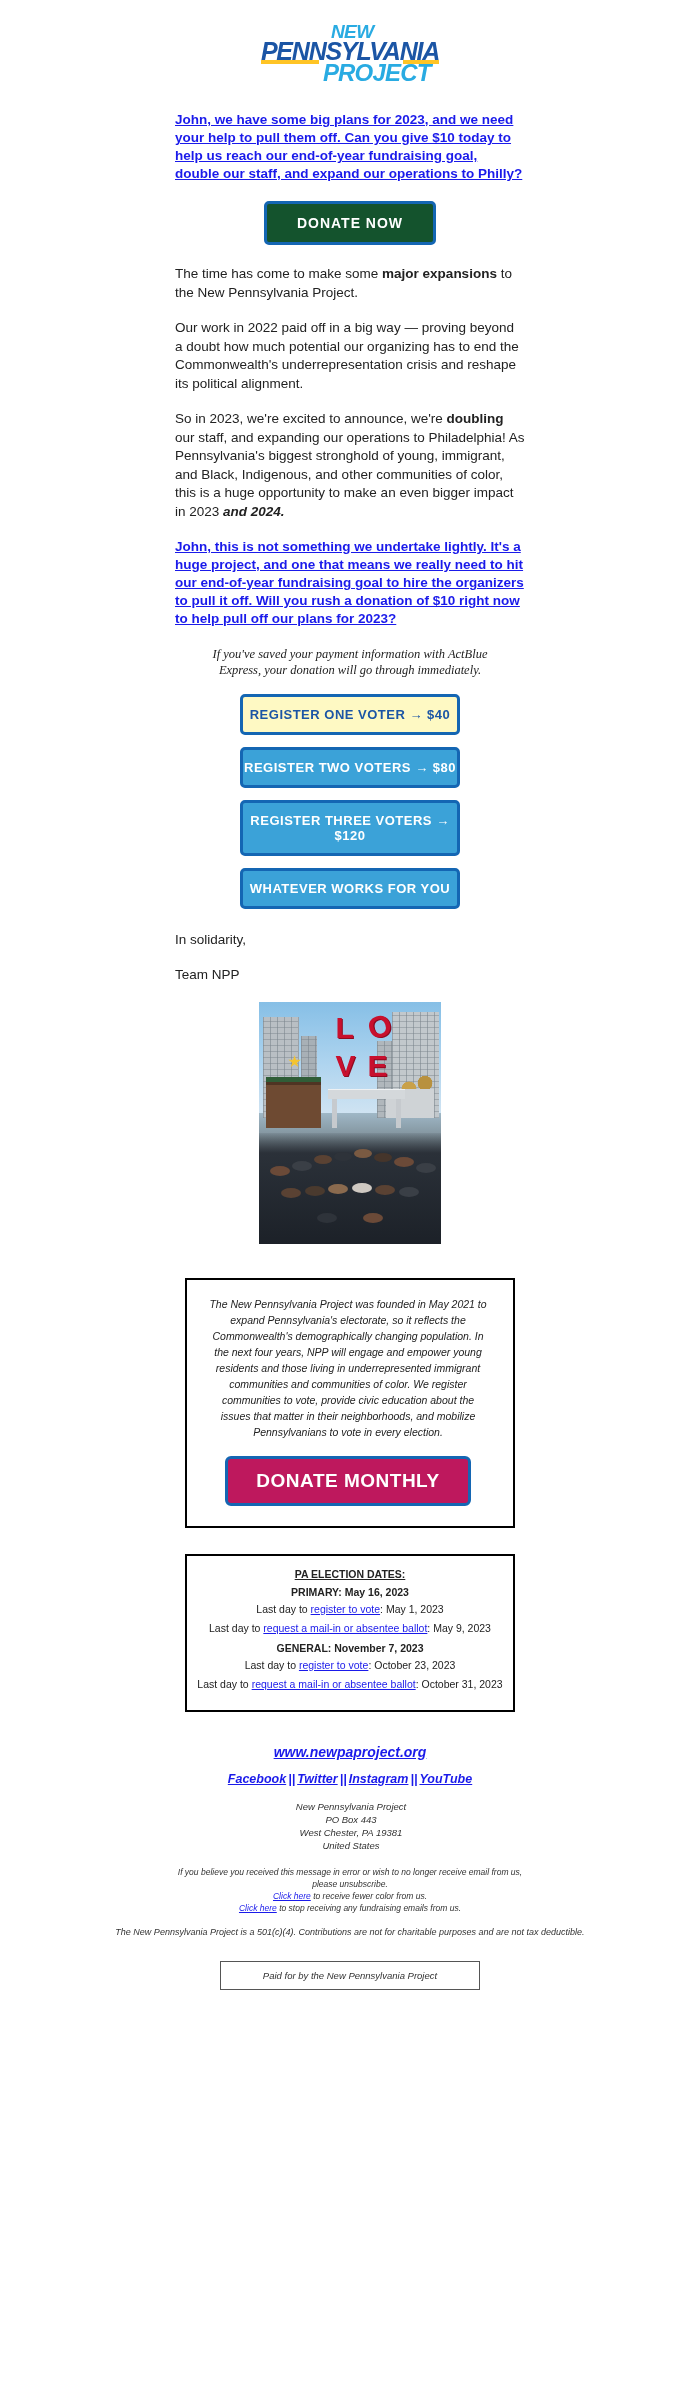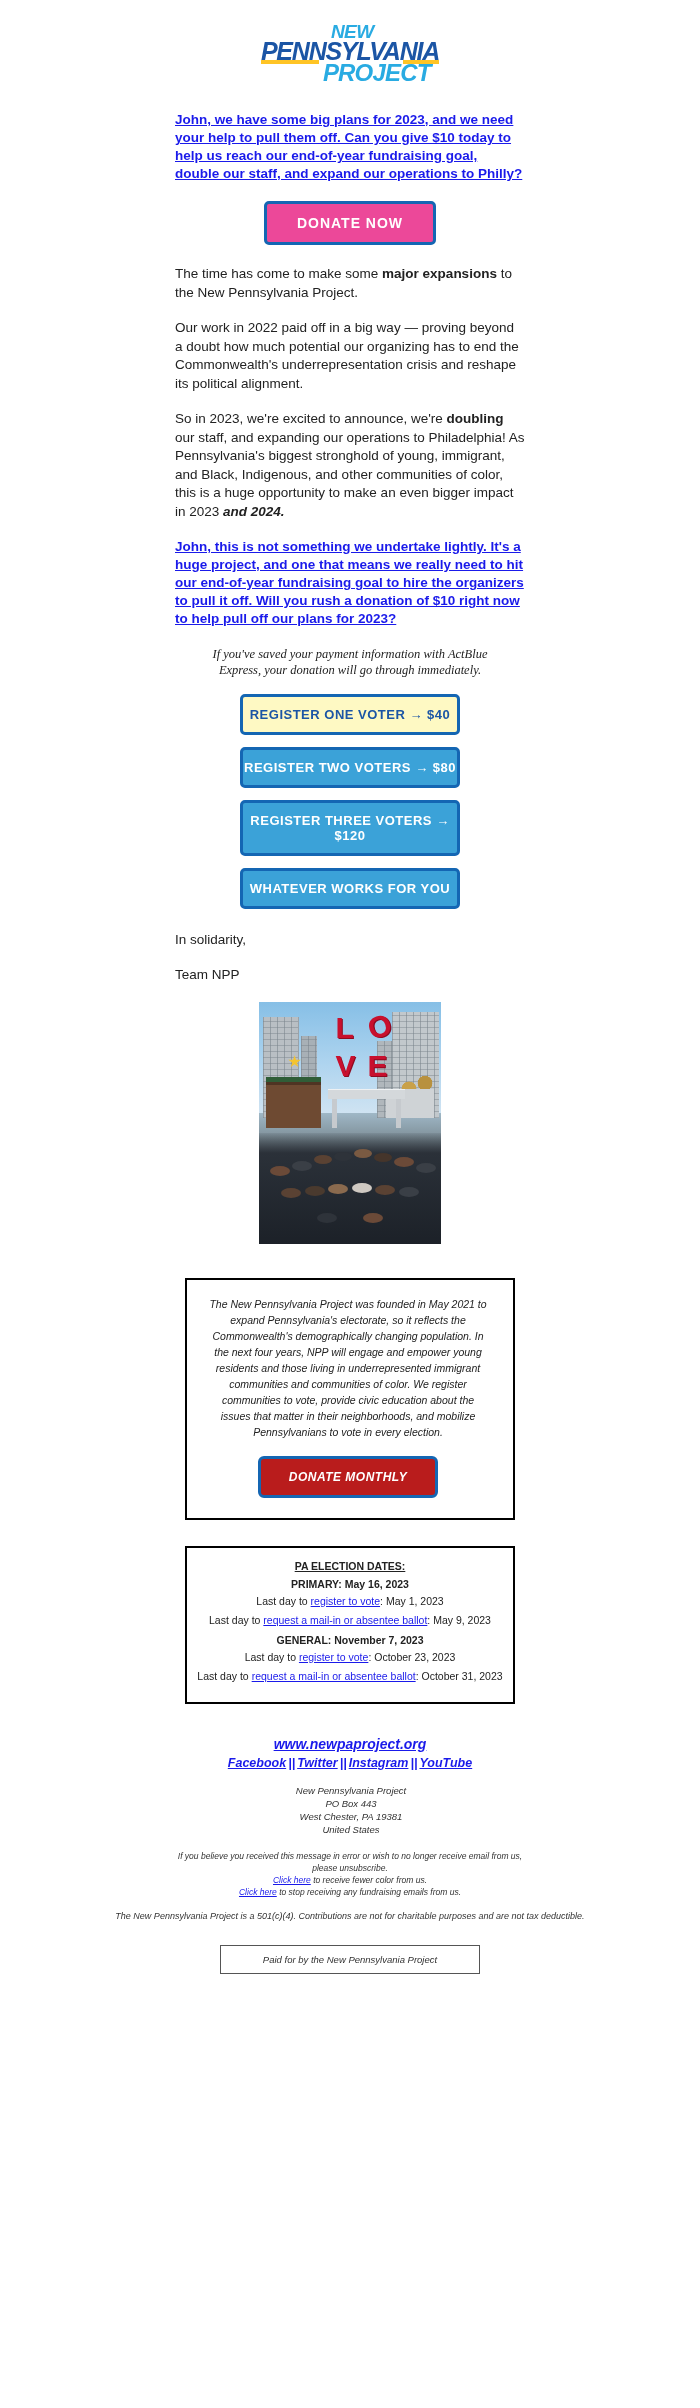--- a/index.html
+++ b/index.html
@@ -109,21 +109,21 @@
     font-family: "Liberation Sans", sans-serif;
     font-weight: bold;
     font-size: 13px;
     letter-spacing: 0.5px;
     text-align: center;
     text-decoration: none;
     cursor: pointer;
     border-radius: 5px;
   }
   .btn-donate {
-    background: #ec4899;
+    background: #14532d;
     color: #ffffff;
     border: 3px solid #1466B3;
     padding: 11px 30px;
     font-size: 14px;
     letter-spacing: 1px;
   }
   .btn-gold {
     background: #fef9c3;
     color: #1B55A5;
     border: 3px solid #1466B3;
@@ -221,27 +221,26 @@
   }
   .mission-text {
     font-family: "Liberation Sans", sans-serif;
     font-style: italic;
     font-size: 10.5px;
     line-height: 16px;
     color: #222222;
     margin: 0 0 16px 0;
   }
   .btn-monthly {
-    background: #b91c1c;
+    background: #be185d;
     color: #ffffff;
     border: 3px solid #1466B3;
     border-radius: 6px;
-    font-style: italic;
-    font-weight: bold;
-    font-size: 12px;
+    font-weight: bold;
+    font-size: 19px;
     letter-spacing: 0.5px;
     padding: 11px 28px;
     display: inline-block;
     cursor: pointer;
   }
 
   
   .election-box {
     width: 330px;
     margin: 16px auto 22px auto;
@@ -276,21 +275,21 @@
 
   
   .footer { text-align: center; padding-top: 4px; }
   .site-link {
     font-size: 14px;
     font-weight: bold;
     font-style: italic;
     color: #1a1aea;
     text-decoration: underline;
     display: inline-block;
-    margin: 6px 0 4px 0;
+    margin: 6px 0 12px 0;
     cursor: pointer;
   }
   .social-row {
     font-size: 12.5px;
     font-weight: bold;
     font-style: italic;
     color: #1a1aea;
     margin: 0 0 14px 0;
   }
   .social-row a {

